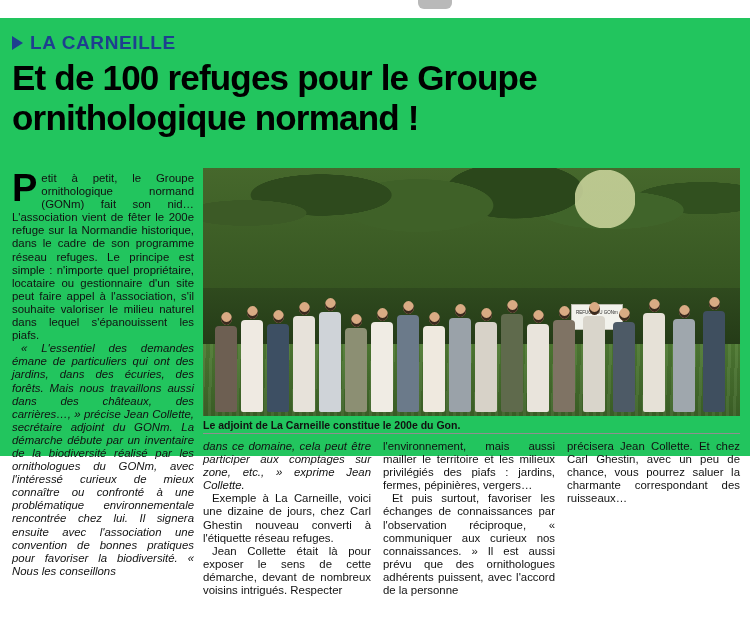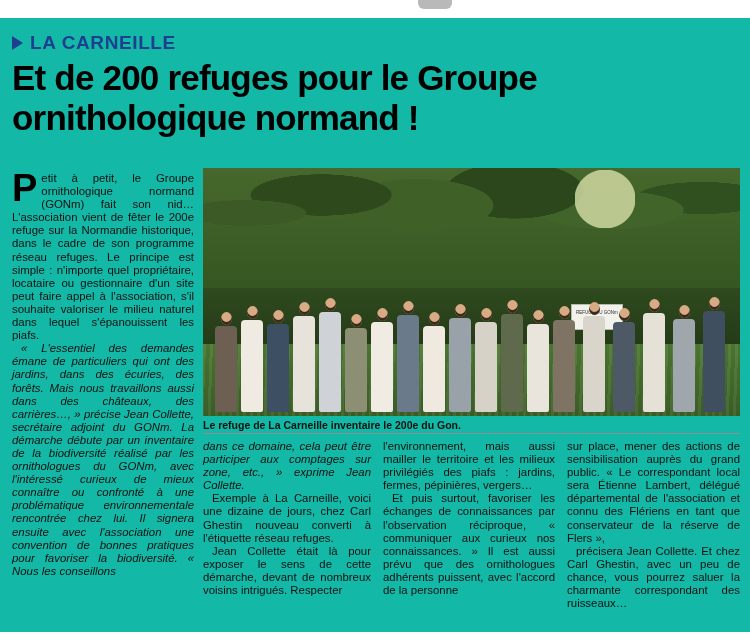--- a/index.html
+++ b/index.html
@@ -10,22 +10,22 @@
   body {
     width: 750px;
     height: 640px;
     overflow: hidden;
     font-family: "Liberation Sans", sans-serif;
     color: #111111;
   }
   .page {
     position: relative;
     width: 750px;
-    height: 632px;
-    background: #14b8a6;
+    height: 456px;
+    background: #22c55e;
   }
 
   
   .top-strip {
     position: absolute;
     left: 0; top: 0;
     width: 750px; height: 18px;
     background: #ffffff;
   }
   .top-strip .blob {
@@ -191,21 +191,21 @@
 
   <div class="top-strip">
     <div class="blob"></div>
   </div>
 
   <div class="kicker">
     <div class="tri"></div>
     <div class="ktext">LA CARNEILLE</div>
   </div>
 
-  <div class="headline">Et de 200 refuges pour le Groupe ornithologique normand !</div>
+  <div class="headline">Et de 100 refuges pour le Groupe ornithologique normand !</div>
 
   <div class="photo-wrap">
     <div class="sky"></div>
     <div class="tree-mass"></div>
     <div class="bright-gap"></div>
     <div class="hedge"></div>
     <div class="lawn"></div>
 
     <div class="sign">REFUGE DU GONm</div>
 
@@ -280,37 +280,36 @@
     <div class="person" style="left:470px;">
         <div class="head"></div>
         <div class="body" style="height:93px;background:#9fa7ad;"></div>
       </div>
     <div class="person" style="left:500px;">
         <div class="head"></div>
         <div class="body" style="height:101px;background:#3f4f5f;"></div>
       </div>
   </div>
 
-  <div class="photo-caption">Le refuge de La Carneille inventaire le 200e du Gon.</div>
+  <div class="photo-caption">Le adjoint de La Carneille constitue le 200e du Gon.</div>
   <div class="rule-under-caption"></div>
 
   <div class="col" id="col1">
     <p><span class="dropcap">P</span><span>etit à petit, le Groupe ornithologique normand (GONm) fait son nid… L'association vient de fêter le 200e refuge sur la Normandie historique, dans le cadre de son programme réseau refuges. Le principe est simple : n'importe quel propriétaire, locataire ou gestionnaire d'un site peut faire appel à l'association, s'il souhaite valoriser le milieu naturel dans lequel s'épanouissent les piafs.</span></p>
     <p class="bi">« L'essentiel des demandes émane de particuliers qui ont des jardins, dans des écuries, des forêts. Mais nous travaillons aussi dans des châteaux, des carrières…, » précise Jean Collette, secrétaire adjoint du GONm. La démarche débute par un inventaire de la biodiversité réalisé par les ornithologues du GONm, avec l'intéressé curieux de mieux connaître ou confronté à une problématique environnementale rencontrée chez lui. Il signera ensuite avec l'association une convention de bonnes pratiques pour favoriser la biodiversité. « Nous les conseillons</p>
   </div>
 
   <div class="col" id="col2">
     <p class="it">dans ce domaine, cela peut être participer aux comptages sur zone, etc., » exprime Jean Collette.</p>
     <p>Exemple à La Carneille, voici une dizaine de jours, chez Carl Ghestin nouveau converti à l'étiquette réseau refuges.</p>
     <p>Jean Collette était là pour exposer le sens de cette démarche, devant de nombreux voisins intrigués. Respecter</p>
   </div>
 
   <div class="col" id="col3">
     <p>l'environnement, mais aussi mailler le territoire et les milieux privilégiés des piafs : jardins, fermes, pépinières, vergers…</p>
     <p>Et puis surtout, favoriser les échanges de connaissances par l'observation réciproque, « communiquer aux curieux nos connaissances. » Il est aussi prévu que des ornithologues adhérents puissent, avec l'accord de la personne</p>
   </div>
 
   <div class="col" id="col4">
-    <p>sur place, mener des actions de sensibilisation auprès du grand public. « Le correspondant local sera Étienne Lambert, délégué départemental de l'association et connu des Flériens en tant que conservateur de la réserve de Flers »,</p>
     <p>précisera Jean Collette. Et chez Carl Ghestin, avec un peu de chance, vous pourrez saluer la charmante correspondant des ruisseaux…</p>
   </div>
 
 </div>
 
 </body></html>

